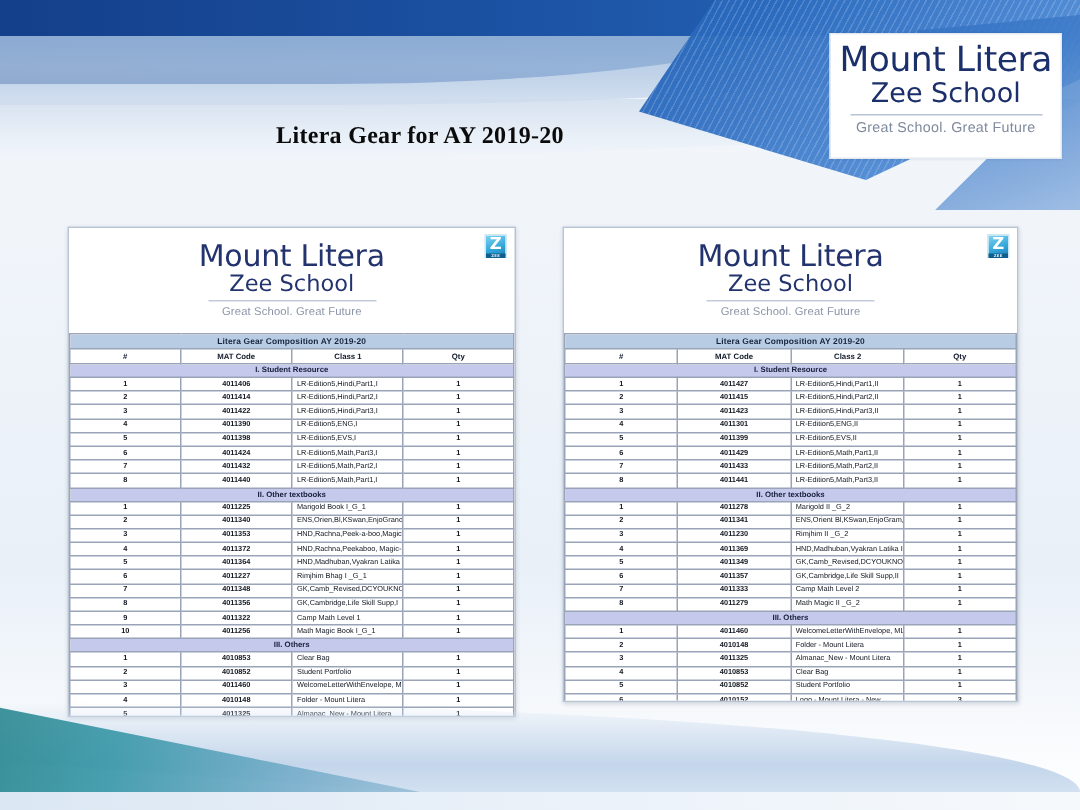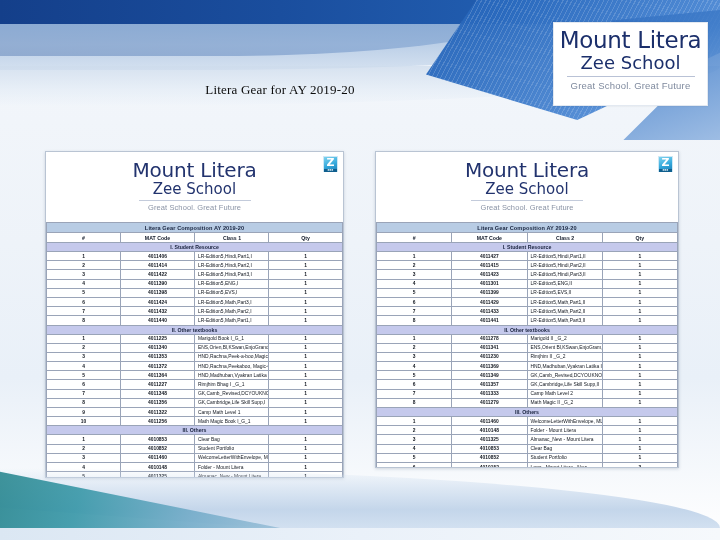--- a/index.html
+++ b/index.html
@@ -127,22 +127,22 @@
     letter-spacing: .2px;
   }
 
   
   .slide-title {
     position: absolute;
     left: 0; top: 82px;
     width: 560px;
     text-align: center;
     font-family: "Liberation Serif", "DejaVu Serif", serif;
-    font-weight: normal;
-    font-size: 13px;
+    font-weight: bold;
+    font-size: 16px;
     color: #0b0b0b;
     letter-spacing: .2px;
   }
 
   
   .ftr-band {
     position: absolute;
     left: 0; bottom: 0;
     width: 720px; height: 72px;
     background: linear-gradient(180deg,

